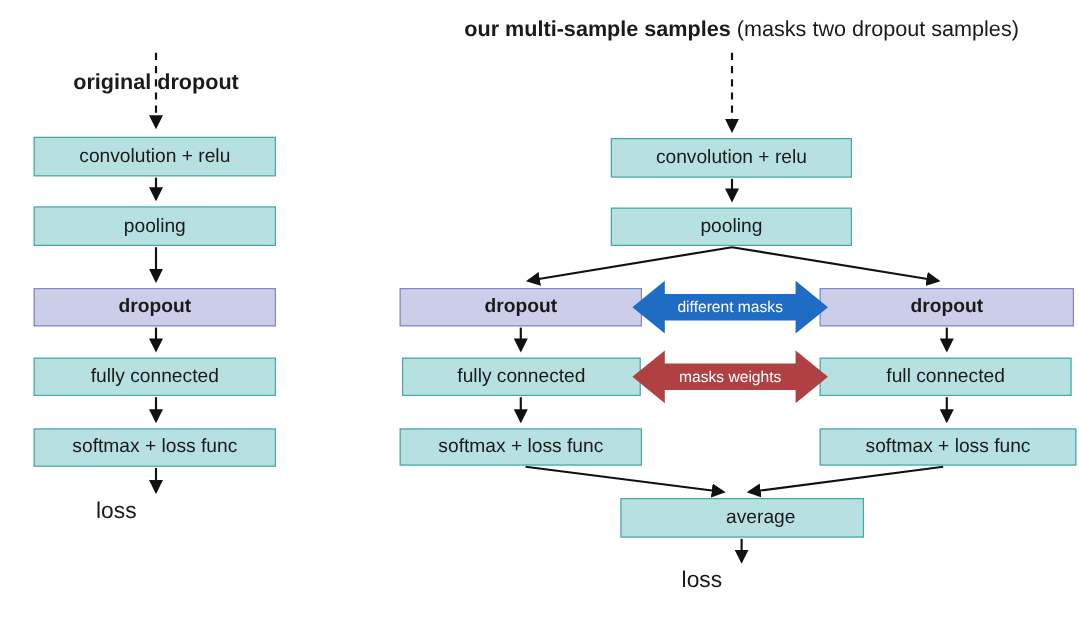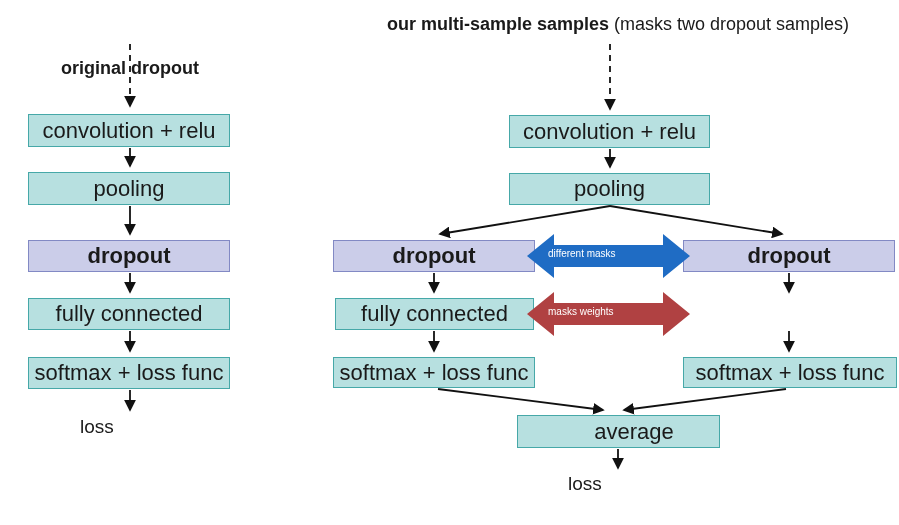--- a/index.html
+++ b/index.html
@@ -25,21 +25,21 @@
     font-size:18px;
     color:var(--text);
     text-align:center;
     white-space:nowrap;
     z-index:1;
   }
   .title .bold{font-weight:bold;}
   .box{
     position:absolute;
     display:flex;align-items:center;justify-content:center;
-    font-size:22px;
+    font-size:16px;
     color:var(--text);
     box-sizing:border-box;
     z-index:1;
     white-space:nowrap;
   }
   .teal{
     background:var(--teal-fill);
     border:1.6px solid var(--teal-border);
   }
   .purple{
@@ -54,22 +54,22 @@
     z-index:1;
   }
   .arrows{
     position:absolute;left:0;top:0;
     z-index:5;
     pointer-events:none;
   }
   .conn-label{
     position:absolute;
     color:#ffffff;
-    font-size:10px;
-    text-align:left;
+    font-size:13px;
+    text-align:center;
     white-space:nowrap;
     z-index:6;
     line-height:1;
   }
 </style>
 </head>
 <body>
 
 <div class="canvas">
 
@@ -87,20 +87,21 @@
   <div class="loss" style="left:80px;top:416px;width:100px;">loss</div>
 
   <div class="box teal" style="left:509px;top:115px;width:201px;height:33px;">convolution + relu</div>
   <div class="box teal" style="left:509px;top:173px;width:201px;height:32px;">pooling</div>
 
   <div class="box purple" style="left:333px;top:240px;width:202px;height:32px;">dropout</div>
   <div class="box teal" style="left:335px;top:298px;width:199px;height:32px;">fully connected</div>
   <div class="box teal" style="left:333px;top:357px;width:202px;height:31px;">softmax + loss func</div>
 
   <div class="box purple" style="left:683px;top:240px;width:212px;height:32px;">dropout</div>
+  <div class="box teal" style="left:683px;top:298px;width:210px;height:32px;">full connected</div>
   <div class="box teal" style="left:683px;top:357px;width:214px;height:31px;">softmax + loss func</div>
 
   <div class="box teal" style="left:517px;top:415px;width:203px;height:33px;padding-left:31px;">average</div>
   <div class="loss" style="left:568px;top:473px;width:100px;">loss</div>
 
   <div class="conn-label" style="left:548px;top:249px;width:121px;">different masks</div>
   <div class="conn-label" style="left:548px;top:307px;width:121px;">masks weights</div>
 
   <svg class="arrows" width="899" height="525" viewBox="0 0 899 525">
     <defs>

